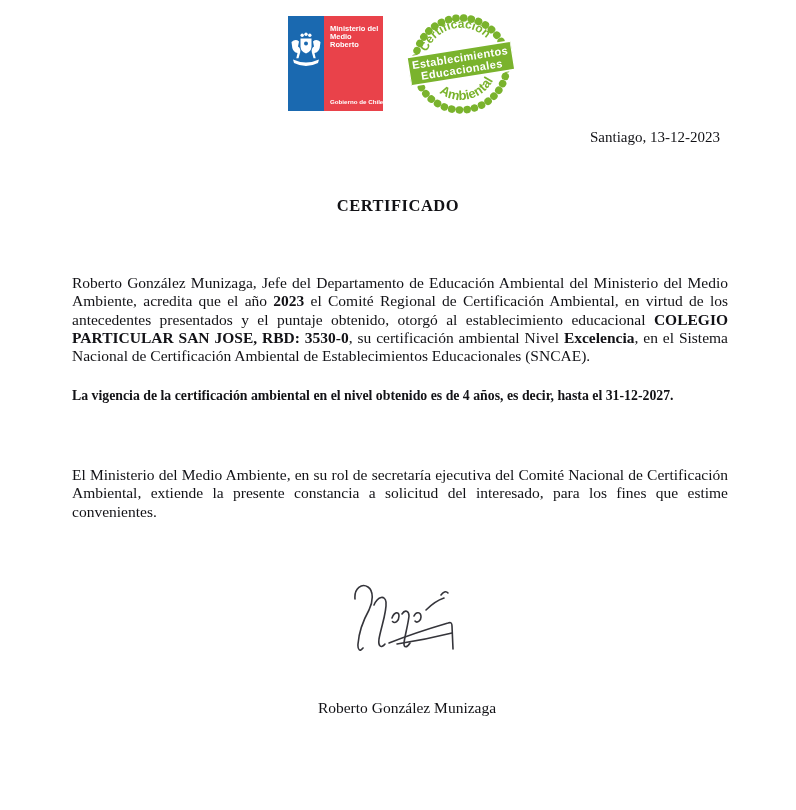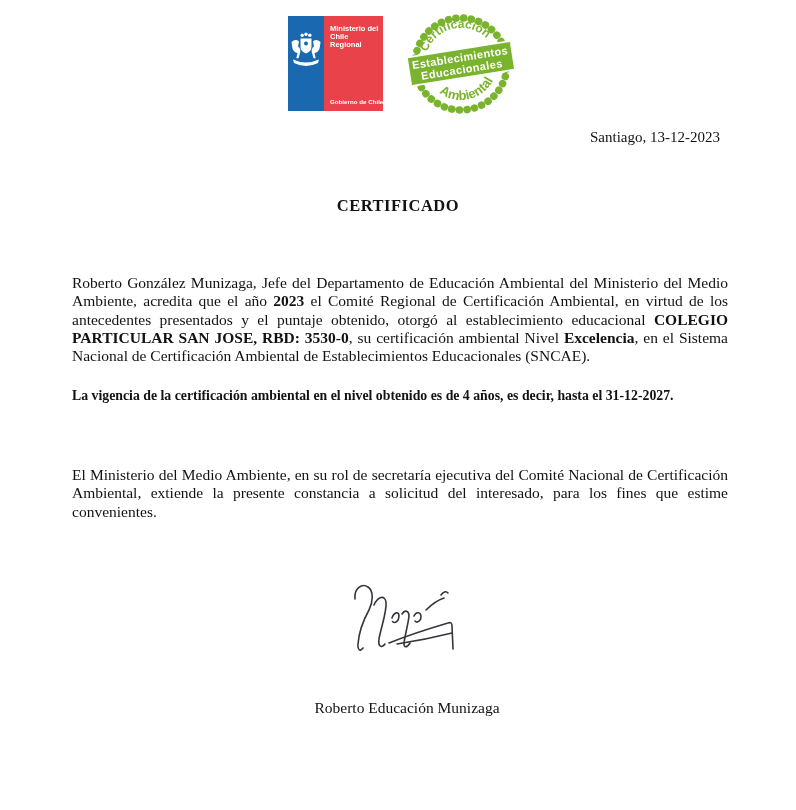--- a/index.html
+++ b/index.html
@@ -59,22 +59,22 @@
           <path d="M1.5,10 q4,-3.5 7.5,-0.5 l-1,5 q3,2 2.2,5.8 l-1.7,6 h-2.2 l1.2,-5.2 q-4.2,-1.2 -5.2,-5.2 z"></path>
           <path d="M30.5,10 q-4,-3.5 -7.5,-0.5 l1,5 q-3,2 -2.2,5.8 l1.7,6 h2.2 l-1.2,-5.2 q4.2,-1.2 5.2,-5.2 z"></path>
           <path d="M3,27.5 q6.5,3 13,3 q6.5,0 13,-3 l-1,3.6 q-5.5,2.9 -12,2.9 q-6.5,0 -12,-2.9 z"></path>
         </g>
         <circle cx="16" cy="11.5" r="2" fill="#1a69b0"></circle>
       </svg>
     </div>
     <div class="logo-red">
       <div class="ministry-name">
         <div>Ministerio del</div>
-        <div>Chile</div>
-        <div>Regional</div>
+        <div>Medio</div>
+        <div>Roberto</div>
       </div>
       <div class="gov-line">Gobierno de Chile</div>
     </div>
   </div>
 
   <div class="stamp">
     <svg viewBox="0 0 106 106" aria-hidden="true">
       <circle class="scallop" cx="53" cy="53" r="46" fill="none" stroke-width="7.5" stroke-dasharray="0.1 7.55" stroke-linecap="round"></circle>
       <path id="arcTop" d="M 17.5,46.8 A 36,36 0 0 1 88.5,46.8" fill="none"></path>
       <path id="arcBottom" d="M 19.2,65.3 A 36,36 0 0 0 86.8,65.3" fill="none"></path>
@@ -109,15 +109,15 @@
       <path class="sig-stroke" d="M45,35 C47,29 52,28 52,33 C52,38 48,41 45.5,38.5"></path>
       <path class="sig-stroke" d="M55,31 C58,26 62,28 62,33 C61,42 58,52 57,60 C56.6,65 60,65 63,60"></path>
       <path class="sig-stroke" d="M67,33 C69,28 74,29 74,34 C74,38 70,40.5 68,38"></path>
       <path class="sig-stroke" d="M79,27 C85,21 91,17 97,15"></path>
       <path class="sig-stroke" d="M94,12 C96,9 99,7.5 101,10"></path>
       <path class="sig-stroke" d="M42,60 C62,52 84,45 101,40 C104,39 105,40 105,43 L106,66"></path>
       <path class="sig-stroke" d="M105,50 C89,54 70,58 50,61"></path>
     </svg>
   </div>
 
-  <div class="signer-line signer-name">Roberto Educación Munizaga</div>
+  <div class="signer-line signer-name">Roberto González Munizaga</div>
 
 </div>
 
 </body></html>

